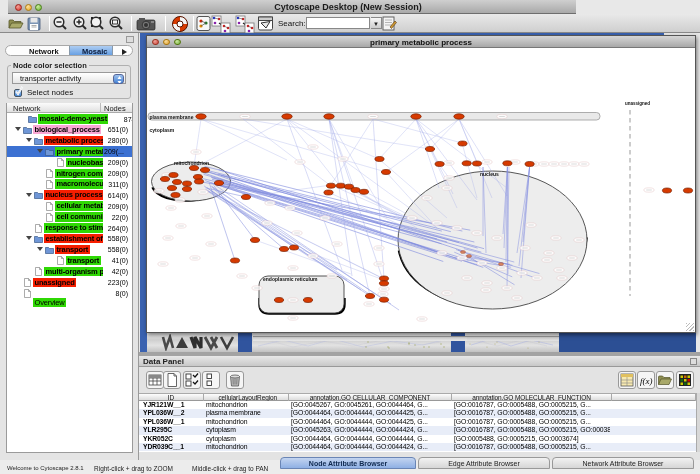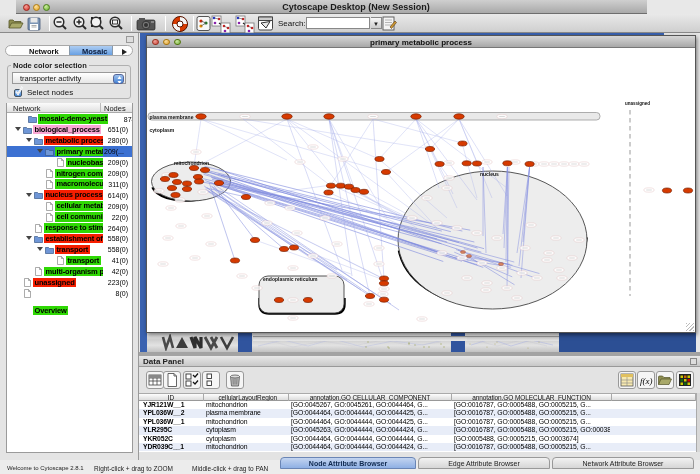--- a/index.html
+++ b/index.html
@@ -1,17 +1,17 @@
 <!DOCTYPE html>
 <html><head><meta charset="utf-8"><style>
 *{margin:0;padding:0;box-sizing:border-box}
 body{width:700px;height:474px;font-family:"Liberation Sans",sans-serif;overflow:hidden;position:relative;background:#e8e8e8}
 .abs{position:absolute}
 </style></head><body>
-<div class="abs" style="left:16px;top:0;width:631px;height:14px;background:linear-gradient(#cfcfcf,#a9a9a9);border-bottom:1px solid #6e6e6e">
+<div class="abs" style="left:8px;top:0;width:568px;height:14px;background:linear-gradient(#cfcfcf,#a9a9a9);border-bottom:1px solid #6e6e6e">
   <div class="abs" style="left:7px;top:3.5px;width:7px;height:7px;border-radius:50%;background:radial-gradient(circle at 35% 30%,#f2a39b,#d9342a);border:0.5px solid #a02018"></div>
   <div class="abs" style="left:17px;top:3.5px;width:7px;height:7px;border-radius:50%;background:radial-gradient(circle at 35% 30%,#fce0a0,#e8a820);border:0.5px solid #b07c10"></div>
   <div class="abs" style="left:27px;top:3.5px;width:7px;height:7px;border-radius:50%;background:radial-gradient(circle at 35% 30%,#cdeca0,#6cb431);border:0.5px solid #4a8018"></div>
   <div class="abs" style="left:0;top:2px;width:680px;text-align:center;font-size:9px;font-weight:bold;color:#1a1a1a">Cytoscape Desktop (New Session)</div>
 </div>
 <div class="abs" style="left:0;top:14px;width:700px;height:19px;background:linear-gradient(#e9e9e9,#cfcfcf);border-bottom:1px solid #8a8a8a">
 <div style="position:absolute;left:7px;top:1px;width:18px;height:18px"><svg width="18" height="18" viewBox="0 0 18 18">
         <path d="M2 13 L2 6 Q2 5 3 5 L6 5 L7.5 6.5 L14 6.5 L14 8" fill="#8f8f52" stroke="#55552a" stroke-width="0.8"></path>
         <path d="M2 13 L4.5 8 L16 8 L13.5 13 Z" fill="#a9a96a" stroke="#55552a" stroke-width="0.8"></path>
       </svg></div>
@@ -278,21 +278,21 @@
           <path d="M4.5 0.5 L4.5 2.5 L6.5 2.5" fill="none" stroke="#888" stroke-width="0.7"></path>
         </svg>
         <div style="position:absolute;left:26px;top:0.5px;background:#f61e00;color:#000;font-size:7.5px;font-weight:bold;line-height:9.5px;padding:0 1.5px;white-space:nowrap;letter-spacing:-0.15px;max-width:70px;overflow:hidden">unassigned</div>
         <div style="position:absolute;left:97px;top:1px;width:24px;text-align:right;color:#000;font-size:7px;line-height:9.5px;white-space:nowrap">223(0)</div>
       </div>
       <div style="position:absolute;left:0;top:184.9px;width:125px;height:10.5px">
         <svg style="position:absolute;left:17px;top:1px" width="7" height="9" viewBox="0 0 7 9">
           <path d="M0.5 0.5 L4.5 0.5 L6.5 2.5 L6.5 8.5 L0.5 8.5 Z" fill="#fff" stroke="#888" stroke-width="0.7"></path>
           <path d="M4.5 0.5 L4.5 2.5 L6.5 2.5" fill="none" stroke="#888" stroke-width="0.7"></path>
         </svg>
-        <div style="position:absolute;left:26px;top:18px;background:#2fd804;color:#000;font-size:7.5px;font-weight:bold;line-height:9.5px;padding:0 1.5px;white-space:nowrap;letter-spacing:-0.15px;max-width:70px;overflow:hidden">Overview</div>
+        <div style="position:absolute;left:26px;top:10px;background:#2fd804;color:#000;font-size:7.5px;font-weight:normal;line-height:9.5px;padding:0 1.5px;white-space:nowrap;letter-spacing:-0.15px;max-width:70px;overflow:hidden">Overview</div>
         <div style="position:absolute;left:97px;top:1px;width:24px;text-align:right;color:#000;font-size:7px;line-height:9.5px;white-space:nowrap">8(0)</div>
       </div>
   </div>
 </div>
 <div class="abs" style="left:140px;top:33px;width:524px;height:319px;background:#3a62b0">
   <div style="position:absolute;left:7px;top:300px;width:549px;height:19px;background:linear-gradient(#f2f2f2 0%,#cfcfcf 35%,#e2e2e2 65%,#c2c2c2 100%)"></div>
     <div style="position:absolute;left:21px;top:301px;width:78px;height:17px"><svg width="78" height="17" viewBox="0 0 78 17">
         <path d="M2 3 L5 14 L9 3 L12 14" stroke="#4a4a4a" stroke-width="2.6" fill="none"></path>
         <path d="M15 14 L21 3 L27 14 Z" fill="#3d3d3d"></path>
         <path d="M30 3 L34 14 L34 3 L40 14 L40 3" stroke="#2e2e2e" stroke-width="3.2" fill="none"></path>

